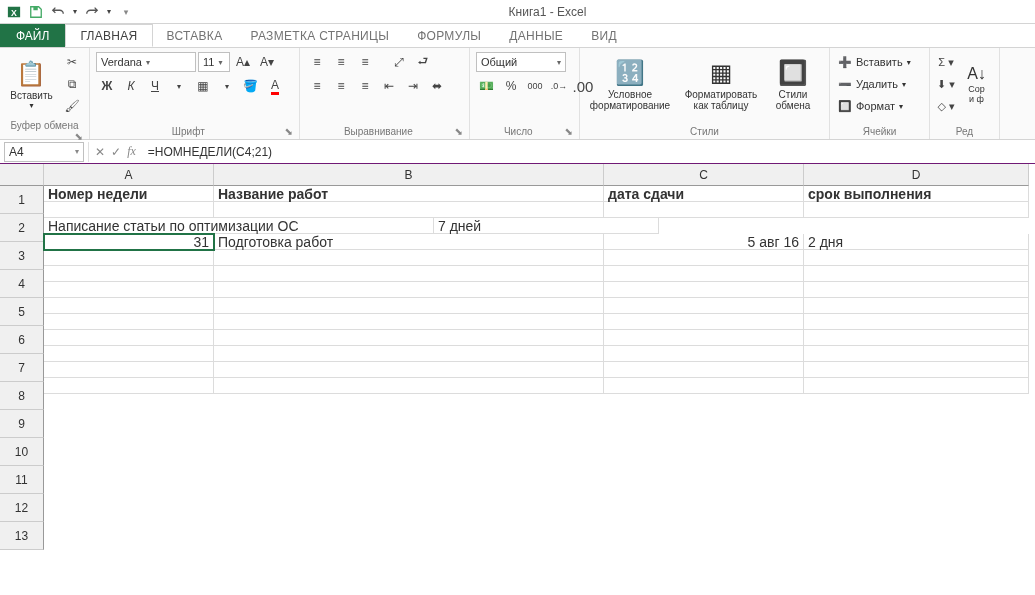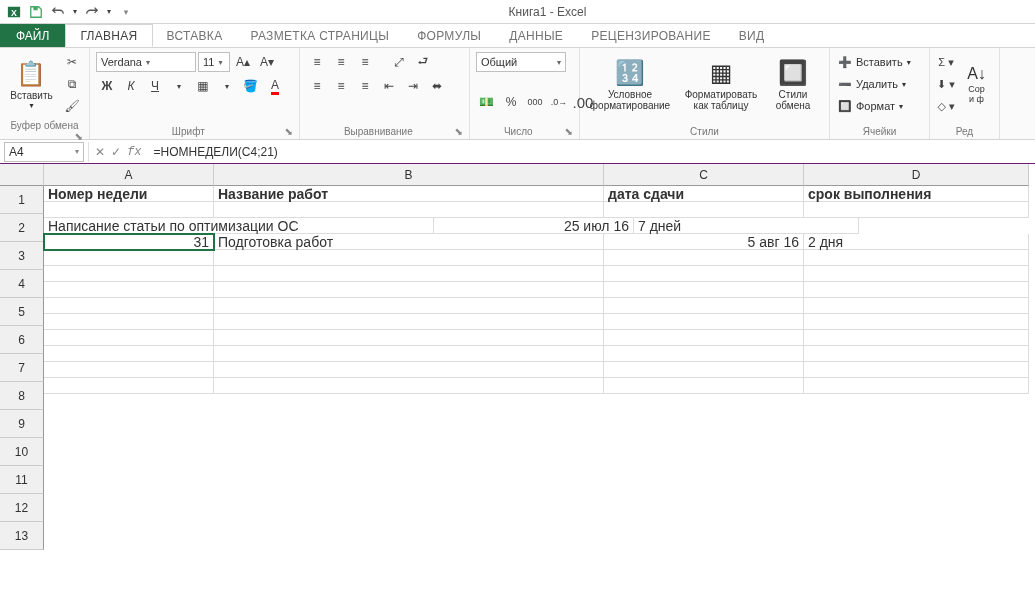--- a/index.html
+++ b/index.html
@@ -46,21 +46,21 @@
   
   .cell-row { display:flex; align-items:center; gap:2px; height:20px; cursor:pointer; font-size:11px; }
   .cell-row .ico { width:18px; display:flex; justify-content:center; }
   
   
   .fbar { height: 24px; border-bottom: 1px solid #701a75; display: flex; align-items: center; background: #fff; }
   .namebox { width: 80px; height: 20px; margin: 0 4px; border: 1px solid #c0c0c0; display: flex; align-items: center; padding: 0 4px; font-size: 12px; }
   .namebox .dd { margin-left: auto; color: #888; font-size: 8px; }
   .fbar-icons { display: flex; align-items: center; gap: 6px; padding: 0 6px; border-left: 1px solid #e0e0e0; height:20px; }
   .fbar-icons span { color: #888; font-size: 12px; cursor: pointer; }
-  .fx { font-style: italic; font-family: Liberation Mono, monospace; color: #555; }
+  .fx { font-style: italic; font-family: Liberation Serif, serif; color: #555; }
   .formula-input { flex: 1; padding: 0 6px; font-size: 12px; color: #333; }
   .corner { width: 44px; height: 22px; background: #f0f0f0; border-right: 1px solid #ccc; border-bottom: 1px solid #999; }
   .colheaders { display: flex; height: 22px; }
   .colh { background: #f0f0f0; border-right: 1px solid #ccc; border-bottom: 1px solid #999; display: flex; align-items: center; justify-content: center; font-size: 12px; color: #333; }
   .colh.A { width: 170px; }
   .colh.B { width: 390px; }
   .colh.C { width: 200px; }
   .colh.D { width: 225px; }
   .rowh { width: 44px; background: #f0f0f0; border-right: 1px solid #999; border-bottom: 1px solid #ccc; display: flex; align-items: center; justify-content: center; font-size: 12px; color: #333; }
   .gridbody { display: flex; flex-direction: column; }
@@ -113,21 +113,20 @@
   <div class="title-center">Книга1 - Excel</div>
 </div>
 
 <div class="ribbon-tabs">
   <div class="tab-file">ФАЙЛ</div>
   <div class="tab active">ГЛАВНАЯ</div>
   <div class="tab">ВСТАВКА</div>
   <div class="tab">РАЗМЕТКА СТРАНИЦЫ</div>
   <div class="tab">ФОРМУЛЫ</div>
   <div class="tab">ДАННЫЕ</div>
-  <div class="tab">РЕЦЕНЗИРОВАНИЕ</div>
   <div class="tab">ВИД</div>
 </div>
 
 <div class="ribbon">
 
   <div class="rgroup" style="width:90px;">
     <div class="rgroup-body">
       <div class="big-btn">
         <span class="ico">📋</span>
         <span class="lbl">Вставить</span>
@@ -188,21 +187,21 @@
         <span class="rbtn">≡</span>
         <span class="rbtn">⇤</span>
         <span class="rbtn">⇥</span>
         <span class="rbtn">⬌</span>
       </div>
     </div>
     <div class="rgroup-label"><span>Выравнивание</span><span class="lch">⬊</span></div>
   </div>
 
   <div class="rgroup" style="width:110px;">
-    <div class="rgroup-body" style="flex-direction:column;gap:20px;text-align:right;">
+    <div class="rgroup-body" style="flex-direction:column;gap:4px;text-align:right;">
       <div class="combo numfmt">
           <span>Общий</span>
           <span class="dd" style="margin-left:auto;">▾</span>
         </div>
       <div class="row-btns">
         <span class="rbtn">💵</span>
         <span class="rbtn">%</span>
         <span class="rbtn" style="font-size:9px;">000</span>
         <span class="rbtn" style="font-size:9px;">.0→</span>
         <span class="rbtn" style="font-size:15px;">.00</span>
@@ -314,21 +313,20 @@
         <div class="cell D header">срок выполнения</div>
       </div>
       <div class="row">
         <div class="cell A"></div>
         <div class="cell B"></div>
         <div class="cell C"></div>
         <div class="cell D"></div>
       </div>
       <div class="row">
         <div class="cell B">Написание статьи по оптимизации ОС</div>
-        <div class="cell C right">25 июл 16</div>
         <div class="cell D">7 дней</div>
       </div>
       <div class="row">
         <div class="cell A right selected">31</div>
         <div class="cell B">Подготовка работ</div>
         <div class="cell C right">5 авг 16</div>
         <div class="cell D">2 дня</div>
       </div>
       <div class="row">
           <div class="cell A"></div>

